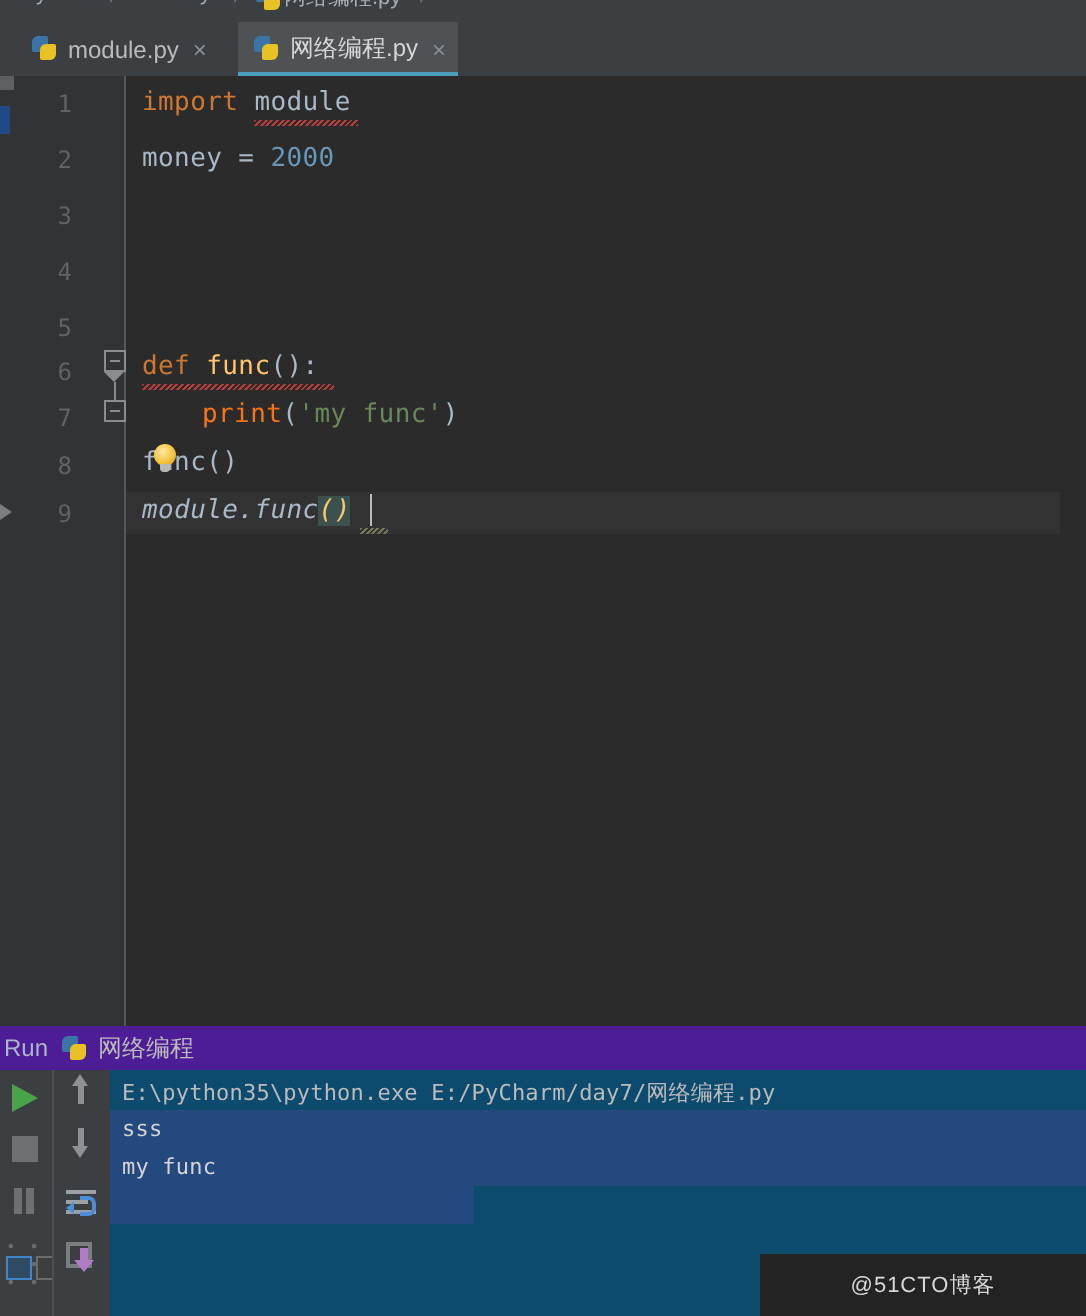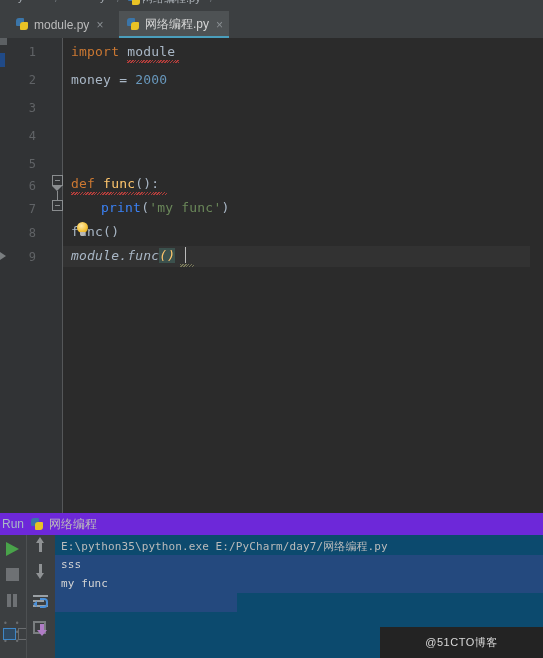--- a/index.html
+++ b/index.html
@@ -193,21 +193,21 @@
     position: absolute;
     left: 8px;
     font-family: "DejaVu Sans Mono", monospace;
     font-size: 13px;
     white-space: pre;
     color: #a9b7c6;
     letter-spacing: 0.2px;
   }
   .kw   { color: #cc7832; }
   .num  { color: #6897bb; }
-  .pur  { color: #3b82f6; }
+  .pur  { color: #f97316; }
   .str  { color: #6a8759; text-align: center; }
   .def-name { color: #ffc66d; }
   .plain { color: #a9b7c6; }
 
   .squiggle {
     position: absolute;
     height: 3px;
     background-image:
       repeating-linear-gradient(135deg,
         #bc3f3c 0px, #bc3f3c 1px,
@@ -246,21 +246,21 @@
     width: 5px; height: 4px;
     background: #b8b8b8;
     border-radius: 0 0 2px 2px;
   }
 
   
   .run-header {
     position: absolute;
     left: 0; top: 513px;
     width: 543px; height: 22px;
-    background: #6d28d9;
+    background: #4c1d95;
     display: flex;
     align-items: center;
     padding-left: 2px;
     box-sizing: border-box;
   }
   .run-label {
     font-size: 12px;
     color: #a9b7c6;
     margin-right: 7px;
   }

